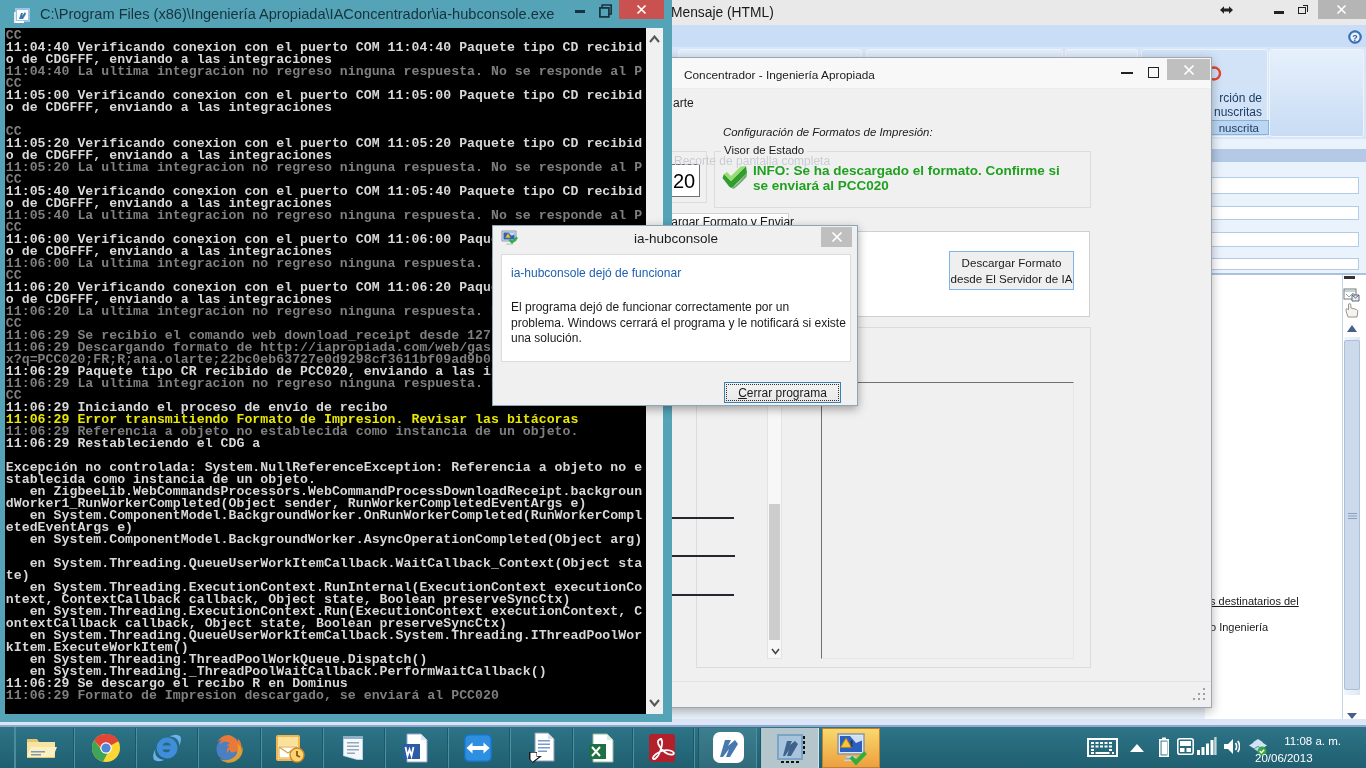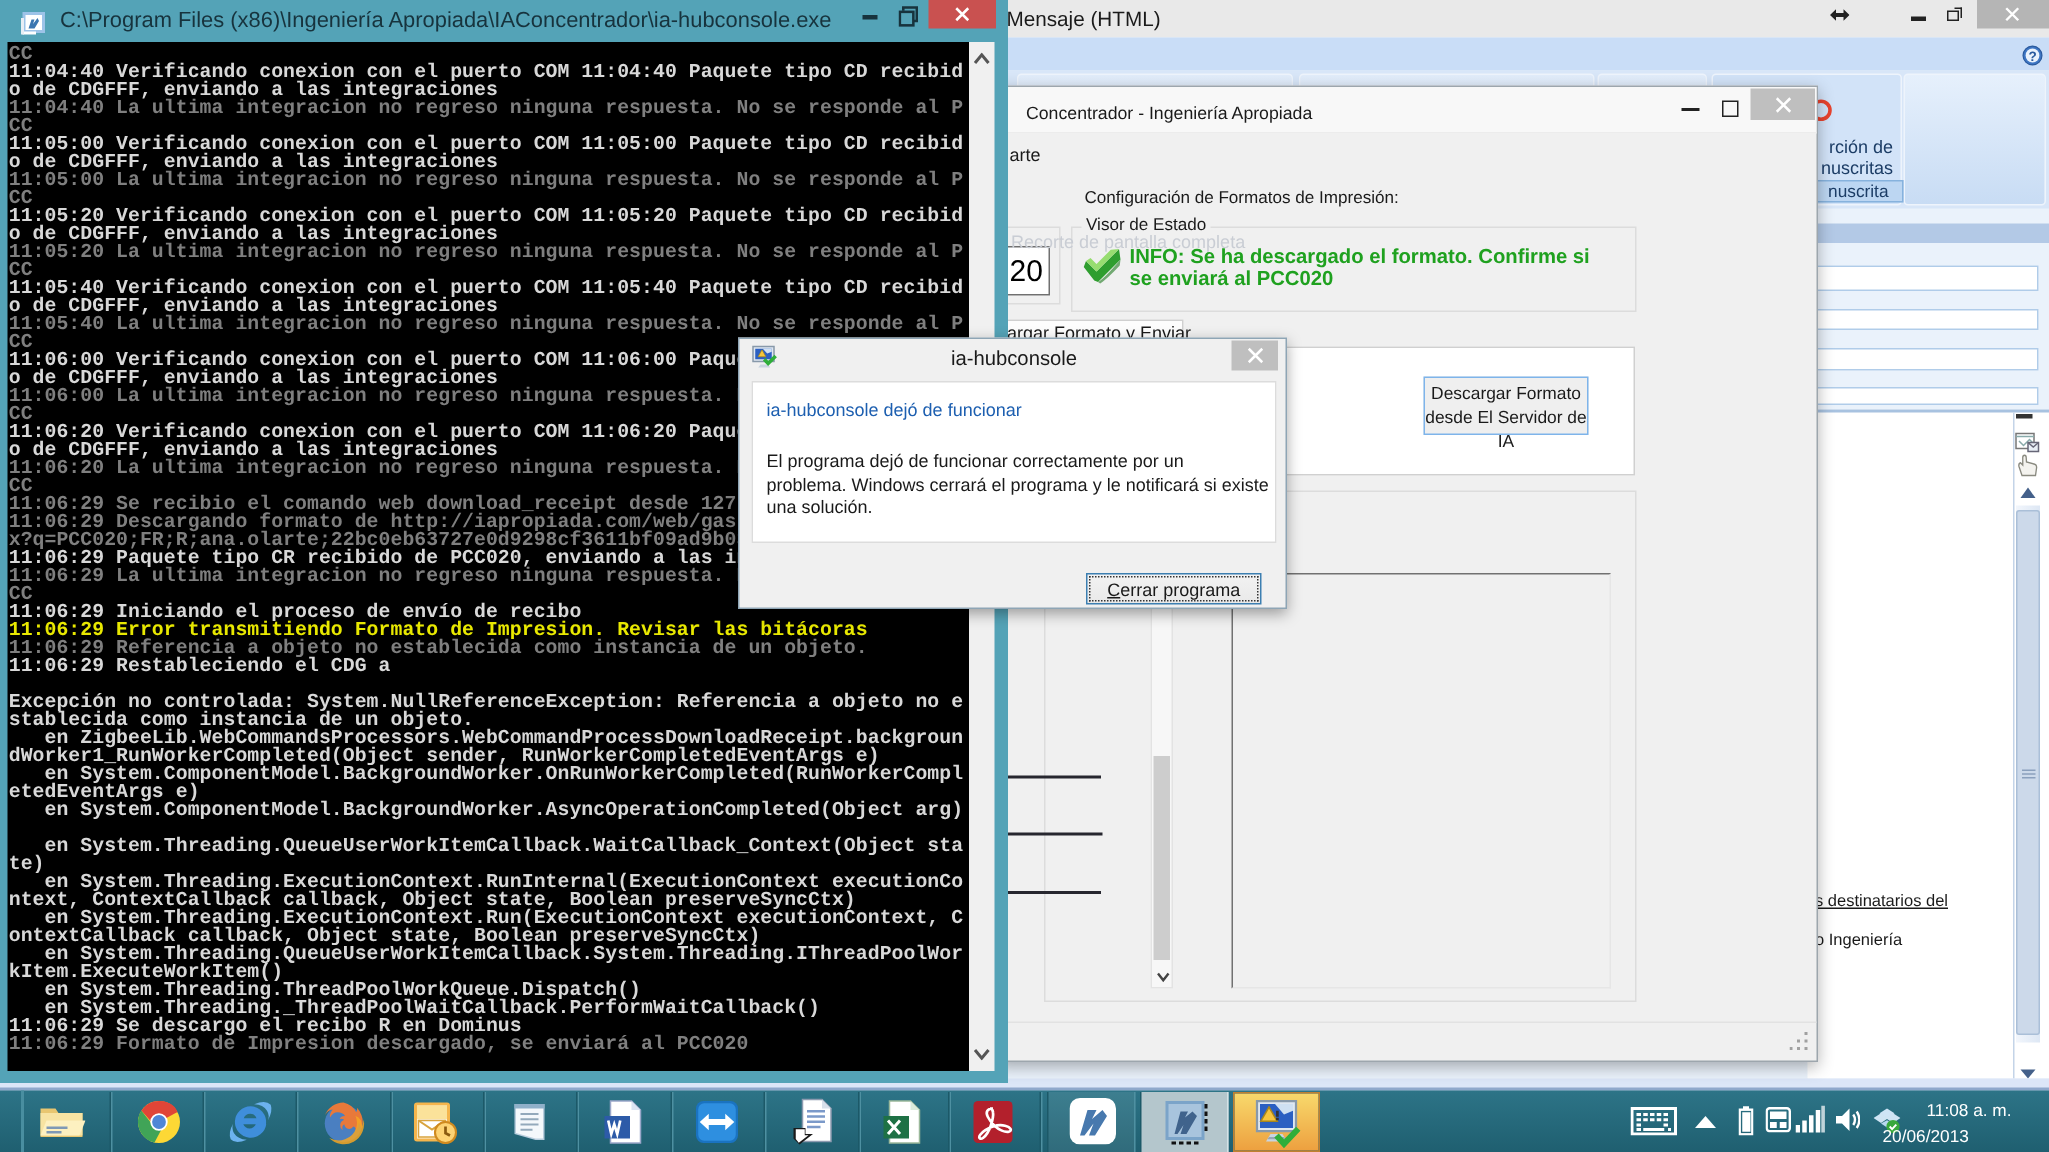--- a/index.html
+++ b/index.html
@@ -118,21 +118,21 @@
     <div class="abs" style="left:456px;top:14px;width:12px;height:2px;background:#222;"></div>
     <div class="abs" style="left:483px;top:9px;width:11px;height:11px;border:1.5px solid #222;"></div>
     <div class="abs" style="left:502px;top:1px;width:43px;height:21px;background:#bfbfbf;">
       <svg class="abs" style="left:16px;top:5px;" width="12" height="12" viewBox="0 0 12 12">
           <path d="M1.5 1.5 L10.5 10.5 M10.5 1.5 L1.5 10.5" stroke="#fff" stroke-width="1.7"></path>
         </svg>
     </div>
 
     <div class="abs" style="left:8px;top:38px;font-size:12px;color:#1a1a1a;">arte</div>
 
-    <div class="abs" style="left:58px;top:68px;font-size:11.4px;color:#1a1a1a;">Configuración de Formatos de Impresión:</div>
+    <div class="abs" style="left:58px;top:68px;font-size:11.4px;color:#1a1a1a;font-style:italic;">Configuración de Formatos de Impresión:</div>
     <div class="abs" style="left:56px;top:86px;font-size:11.4px;color:#1a1a1a;background:#f0f0f0;padding:0 3px;z-index:3;">Visor de Estado</div>
 
     <div class="gbox" style="left:-10px;top:93px;width:52px;height:52px;"></div>
     <div class="abs" style="left:1px;top:106px;width:34px;height:33px;background:#fff;border:1px solid #707070;font-size:20px;color:#000;">
         <span class="abs" style="left:6px;top:5px;">20</span>
       </div>
 
     <div class="gbox" style="left:49px;top:93px;width:377px;height:57px;"></div>
     <svg class="abs" style="left:57px;top:106px;" width="26" height="26" viewBox="0 0 26 26">
       <path d="M2 10 L9 17 L24 2 L25 9 L10 24 L7.5 23 L0.5 14 Z" fill="#2f9e2f"></path>
@@ -140,21 +140,21 @@
       <path d="M10 24 Q14 22 25 9 L24.5 13 Q16 22 11.5 25 Z" fill="#1e7a1e" opacity="0.6"></path>
     </svg>
     <div class="abs" style="left:88px;top:105px;width:340px;font-size:13.5px;font-weight:bold;color:#1fa11f;line-height:15px;">INFO: Se ha descargado el formato. Confirme si<br>se enviará al PCC020</div>
 
     <div class="abs" style="left:9px;top:96px;font-size:12px;color:#c9cdd4;">Recorte de pantalla completa</div>
 
     <div class="abs" style="left:-4px;top:155px;width:128px;height:30px;background:#fdfdfd;border:1px solid #d0d0d0;"></div>
     <div class="abs" style="left:-21px;top:157px;font-size:12px;color:#1a1a1a;">Descargar Formato y Enviar</div>
 
     <div class="abs" style="left:170px;top:173px;width:255px;height:86px;background:#fff;border:1px solid #d0d0d0;"></div>
-    <div class="abs" style="left:284px;top:193px;width:110px;height:39px;background:#efefef;border:1px solid #7eb4ea;text-align:center;font-size:11.6px;color:#1a1a1a;line-height:16px;padding-top:3px;">Descargar Formato<br>desde El Servidor de IA</div>
+    <div class="abs" style="left:284px;top:193px;width:125px;height:39px;background:#efefef;border:1px solid #7eb4ea;text-align:center;font-size:11.6px;color:#1a1a1a;line-height:16px;padding-top:3px;">Descargar Formato<br>desde El Servidor de IA</div>
 
     <div class="gbox" style="left:31px;top:269px;width:395px;height:341px;"></div>
 
     <div class="abs" style="left:190px;top:313px;font-size:12px;color:#1a1a1a;">l</div>
 
     <div class="abs" style="left:156px;top:324px;width:253px;height:277px;background:#f0f0f0;border-top:1px solid #717171;border-left:1px solid #717171;border-right:1px solid #e6e6e6;border-bottom:1px solid #e6e6e6;"></div>
 
     <div class="abs" style="left:102px;top:326px;width:15px;height:275px;background:#f7f7f7;border:1px solid #e3e3e3;">
       <div class="abs" style="left:1px;top:119px;width:11px;height:136px;background:#cdcdcd;"></div>
       <svg class="abs" style="left:3px;bottom:3px;" width="9" height="7" viewBox="0 0 9 7">
@@ -203,21 +203,20 @@
       </svg>
     </div>
     <div id="con-black" class="abs">
       <div class="conline cg" style="top:2px;">CC</div>
       <div class="conline cw" style="top:14px;">11:04:40 Verificando conexion con el puerto COM 11:04:40 Paquete tipo CD recibid</div>
       <div class="conline cw" style="top:26px;">o de CDGFFF, enviando a las integraciones</div>
       <div class="conline cg" style="top:38px;">11:04:40 La ultima integracion no regreso ninguna respuesta. No se responde al P</div>
       <div class="conline cg" style="top:50px;">CC</div>
       <div class="conline cw" style="top:62px;">11:05:00 Verificando conexion con el puerto COM 11:05:00 Paquete tipo CD recibid</div>
       <div class="conline cw" style="top:74px;">o de CDGFFF, enviando a las integraciones</div>
-      <div class="conline cg" style="top:86px;">11:05:00 La ultima integracion no regreso ninguna respuesta. No se responde al P</div>
       <div class="conline cg" style="top:98px;">CC</div>
       <div class="conline cw" style="top:110px;">11:05:20 Verificando conexion con el puerto COM 11:05:20 Paquete tipo CD recibid</div>
       <div class="conline cw" style="top:122px;">o de CDGFFF, enviando a las integraciones</div>
       <div class="conline cg" style="top:134px;">11:05:20 La ultima integracion no regreso ninguna respuesta. No se responde al P</div>
       <div class="conline cg" style="top:146px;">CC</div>
       <div class="conline cw" style="top:158px;">11:05:40 Verificando conexion con el puerto COM 11:05:40 Paquete tipo CD recibid</div>
       <div class="conline cw" style="top:170px;">o de CDGFFF, enviando a las integraciones</div>
       <div class="conline cg" style="top:182px;">11:05:40 La ultima integracion no regreso ninguna respuesta. No se responde al P</div>
       <div class="conline cg" style="top:194px;">CC</div>
       <div class="conline cw" style="top:206px;">11:06:00 Verificando conexion con el puerto COM 11:06:00 Paquete tipo CD recibid</div>

